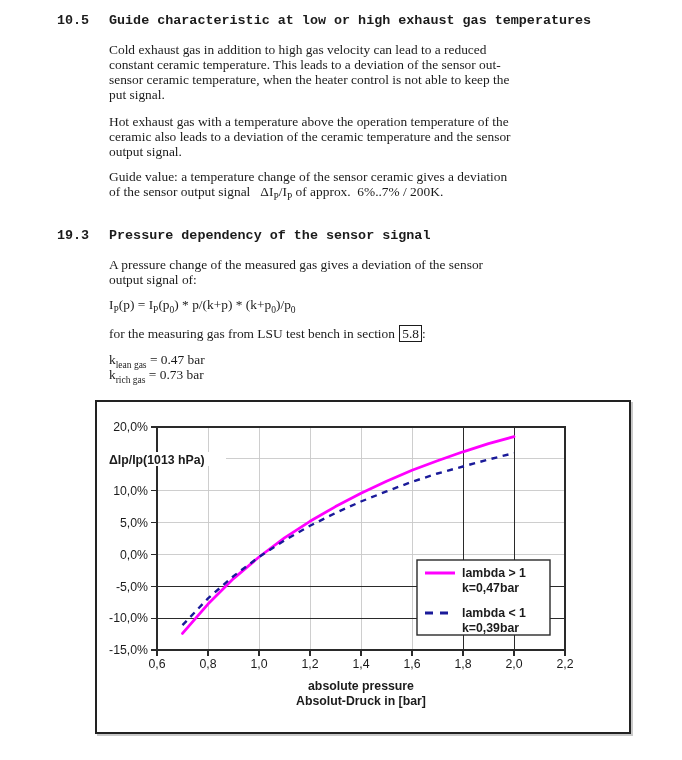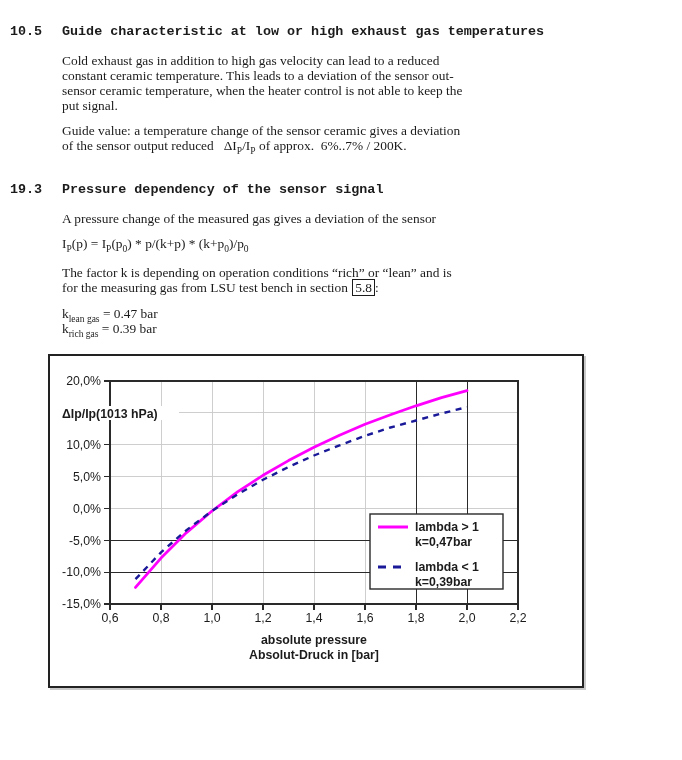--- a/index.html
+++ b/index.html
@@ -1,18 +1,18 @@
 <!DOCTYPE html>
 <html><head>
 <meta charset="utf-8">
 <style>
   html,body{margin:0;padding:0;background:#ffffff;}
   body{width:682px;height:760px;overflow:hidden;
        font-family:"Liberation Mono","DejaVu Sans Mono",monospace;color:#1b1b1b;}
-  .page{position:relative;padding-top:24px;}
+  .page{position:relative;padding-top:13px;margin-left:47px;}
   .line{white-space:pre;font-size:13.4px;line-height:15px;}
   .heading{display:flex;padding-left:10px;font-weight:bold;}
   .h-num{display:inline-block;width:52px;flex:0 0 52px;}
   .indent{margin-left:62px;font-family:Liberation Serif, serif;}
   sub.sb{font-size:9.5px;line-height:0;}
   .ref{border:1.4px solid #1b1b1b;padding:0 2px;margin-left:1px;}
   .chart-frame{margin:18px 0 0 48px;width:532px;height:330px;border:2px solid #222;
                box-shadow:2px 2px 0 #c9c9c9;background:#fff;}
   svg{display:block;}
   svg text{font-family:"Liberation Sans","DejaVu Sans",sans-serif;fill:#1b1b1b;}
@@ -32,46 +32,51 @@
     <span class="h-num">10.5</span><span>Guide characteristic at low or high exhaust gas temperatures</span>
   </div>
 
   <div class="indent" style="margin-top:14px">
     <div class="line">Cold exhaust gas in addition to high gas velocity can lead to a reduced</div>
     <div class="line">constant ceramic temperature. This leads to a deviation of the sensor out-</div>
     <div class="line">sensor ceramic temperature, when the heater control is not able to keep the</div>
     <div class="line">put signal.</div>
   </div>
 
+  <div class="indent" style="margin-top:12px">
+    <div class="line">Hot exhaust gas with a temperature above the operation temperature of the</div>
+    <div class="line">ceramic also leads to a deviation of the ceramic temperature and the sensor</div>
+    <div class="line">output signal.</div>
+  </div>
 
   <div class="indent" style="margin-top:10px">
     <div class="line">Guide value: a temperature change of the sensor ceramic gives a deviation</div>
-    <div class="line"><span>of the sensor output reduced   ΔI</span><sub class="sb">P</sub><span>/I</span><sub class="sb">P</sub><span> of approx.  6%..7% / 200K.</span></div>
+    <div class="line"><span>of the sensor output signal   ΔI</span><sub class="sb">P</sub><span>/I</span><sub class="sb">P</sub><span> of approx.  6%..7% / 200K.</span></div>
   </div>
 
   <div class="heading line" style="margin-top:29px">
     <span class="h-num">19.3</span><span>Pressure dependency of the sensor signal</span>
   </div>
 
   <div class="indent" style="margin-top:14px">
     <div class="line">A pressure change of the measured gas gives a deviation of the sensor</div>
+    <div class="line">output signal of:</div>
   </div>
 
   <div class="indent" style="margin-top:10px">
     <div class="line"><span>I</span><sub class="sb">P</sub><span>(p) = I</span><sub class="sb">P</sub><span>(p</span><sub class="sb">0</sub><span>) * p/(k+p) * (k+p</span><sub class="sb">0</sub><span>)/p</span><sub class="sb">0</sub></div>
   </div>
 
   <div class="indent" style="margin-top:14px">
-    <div class="line">The factor k is depending on operation conditions “rich” or “lean” and is</div>
     <div class="line"><span>for the measuring gas from LSU test bench in section </span><span class="ref">5.8</span><span>:</span></div>
   </div>
 
   <div class="indent" style="margin-top:11px">
     <div class="line"><span>k</span><sub class="sb">lean gas</sub><span> = 0.47 bar</span></div>
-    <div class="line"><span>k</span><sub class="sb">rich gas</sub><span> = 0.39 bar</span></div>
+    <div class="line"><span>k</span><sub class="sb">rich gas</sub><span> = 0.73 bar</span></div>
   </div>
 
   <div class="chart-frame">
     <svg width="532" height="330" viewBox="0 0 532 330">
 
       <g>
         <line class="grid-light" x1="60" y1="56.9" x2="468" y2="56.9"></line>
         <line class="grid-light" x1="60" y1="88.7" x2="468" y2="88.7"></line>
         <line class="grid-light" x1="60" y1="120.6" x2="468" y2="120.6"></line>
         <line class="grid-light" x1="60" y1="152.4" x2="468" y2="152.4"></line>

